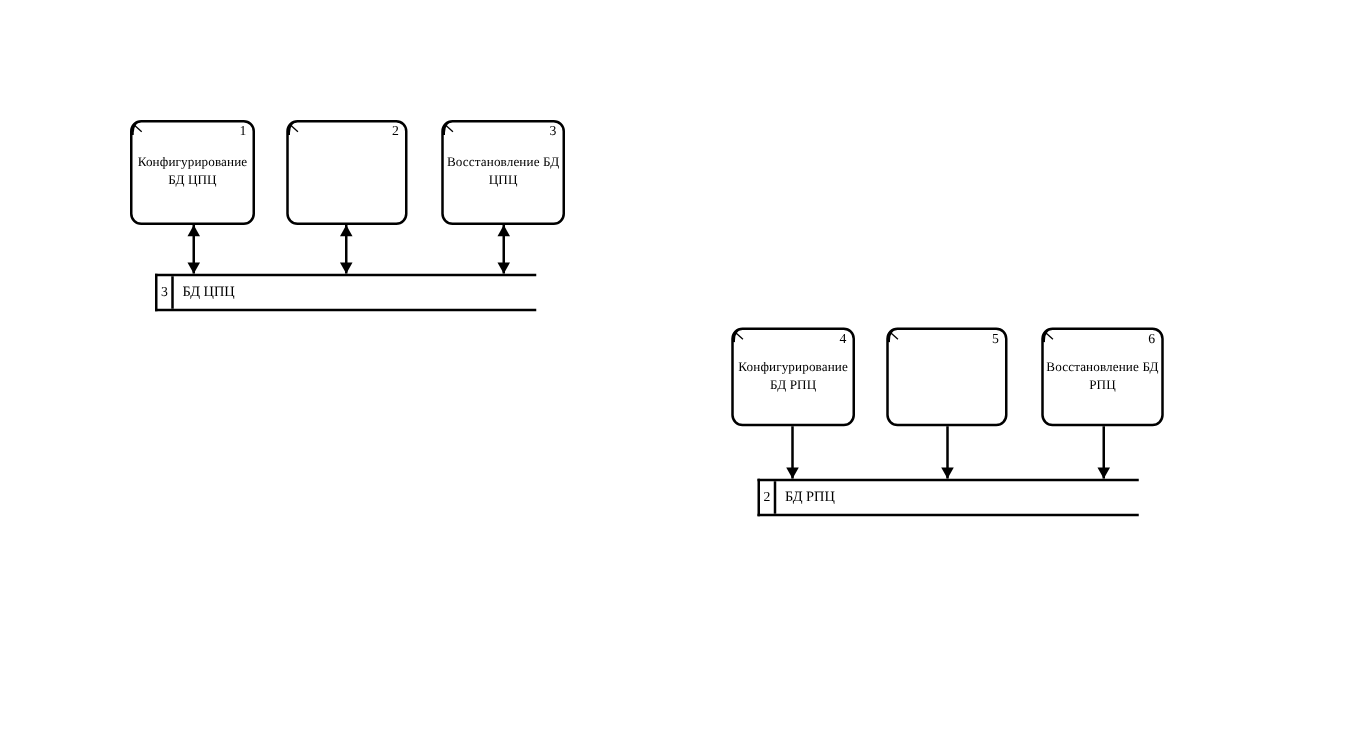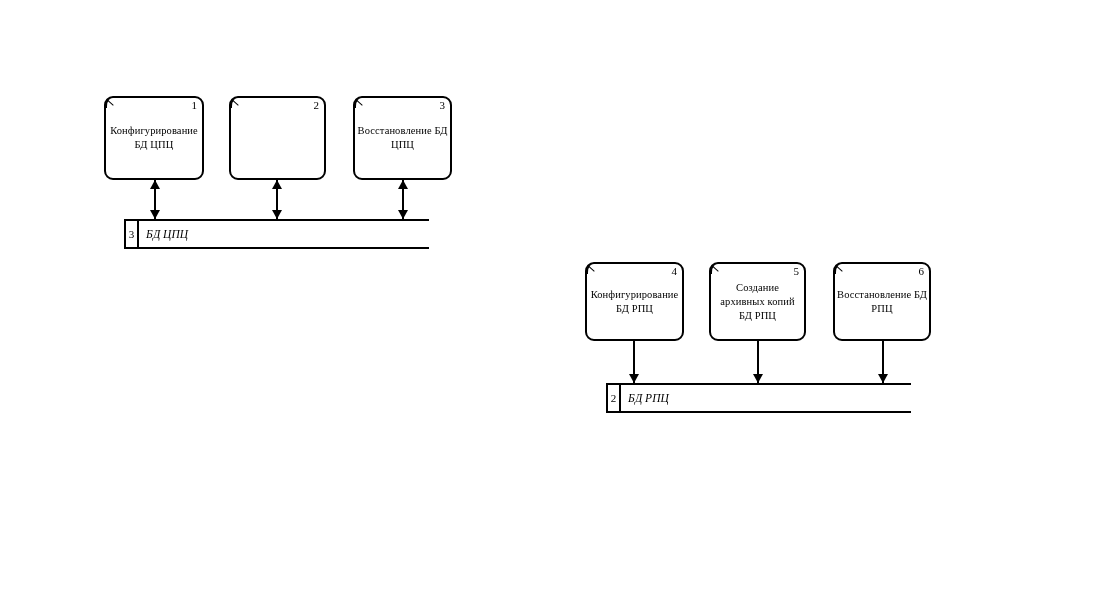--- a/index.html
+++ b/index.html
@@ -95,21 +95,20 @@
     color: #000000;
   }
   .store .store-label {
     position: absolute;
     left: 20px;
     top: 50%;
     transform: translateY(-50%);
     font-size: 11.5px;
     color: #000000;
     white-space: nowrap;
-    font-style: italic;
   }
 
   
   .conn {
     position: absolute;
   }
   .conn-line {
     position: absolute;
     left: 0;
     top: 0;
@@ -176,21 +175,20 @@
       <div class="proc" style="left: 585px; top: 262px; width: 99px; height: 79px;">
         <span class="notch"></span>
         <span class="notch2"></span>
         <span class="proc-num">4</span>
         <span class="proc-label">Конфигурирование БД РПЦ</span>
       </div>
       <div class="proc" style="left: 709px; top: 262px; width: 97px; height: 79px;">
         <span class="notch"></span>
         <span class="notch2"></span>
         <span class="proc-num">5</span>
-        <span class="proc-label">Создание архивных копий БД РПЦ</span>
       </div>
       <div class="proc" style="left: 833px; top: 262px; width: 98px; height: 79px;">
         <span class="notch"></span>
         <span class="notch2"></span>
         <span class="proc-num">6</span>
         <span class="proc-label">Восстановление БД РПЦ</span>
       </div>
       <div class="conn" style="left: 629px; top: 341px; width: 10px; height: 42px;">
         <div class="conn-line" style="left: 4.2px; top: 0px; height: 42px;"></div>
         <div class="arrowhead arrow-down" style="left: 0px; top: 33px;"></div>

